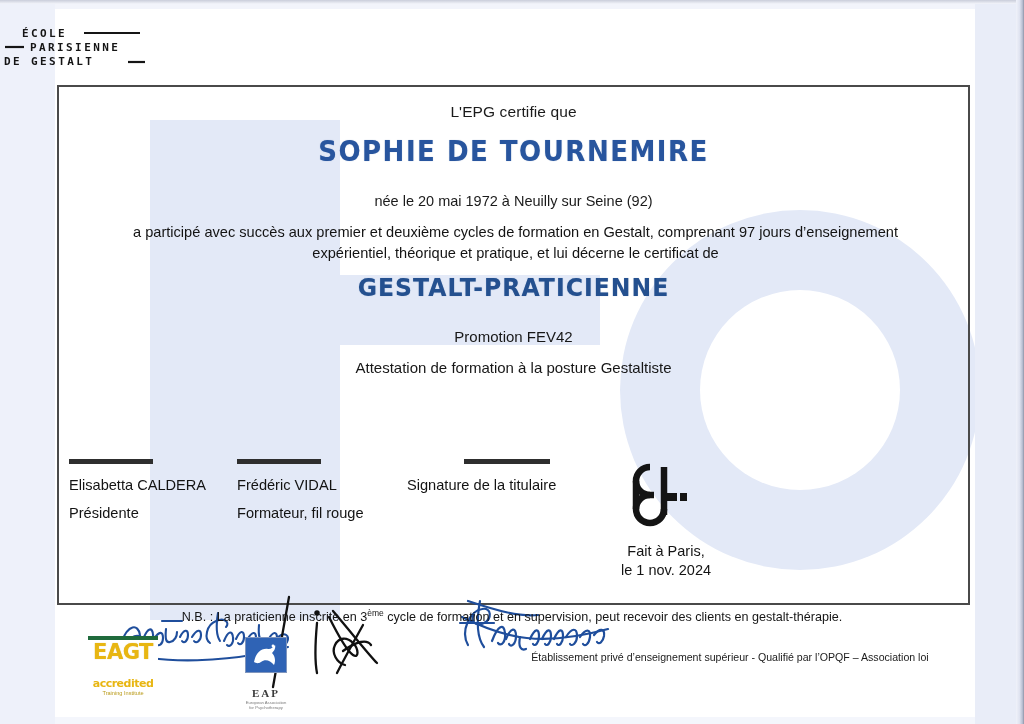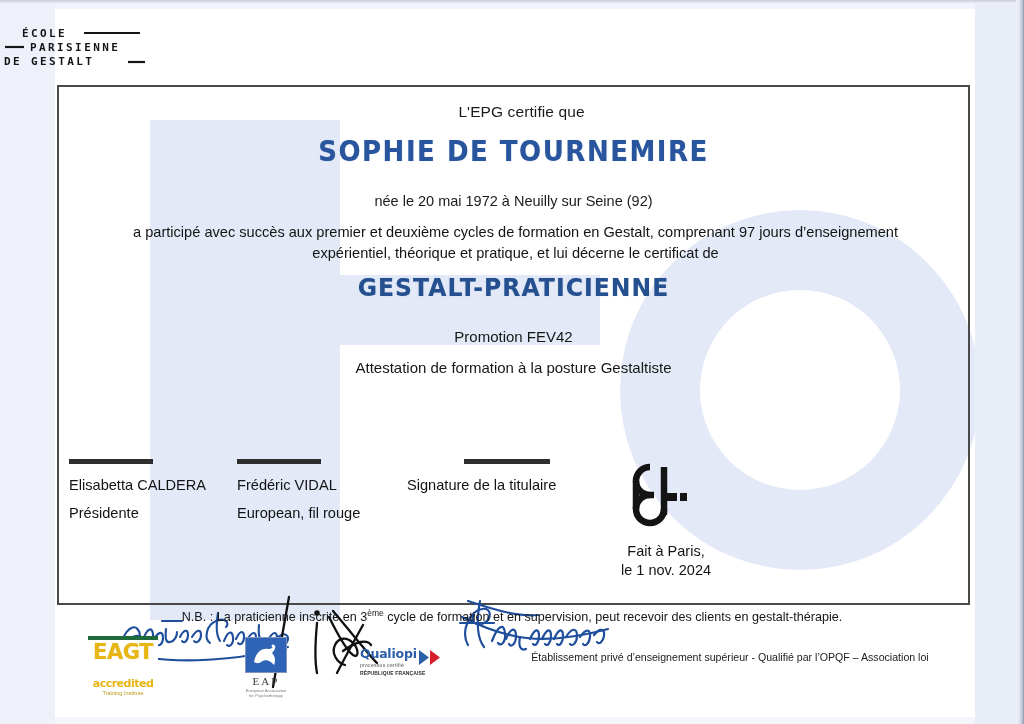--- a/index.html
+++ b/index.html
@@ -78,21 +78,20 @@
   }
 
   .center-line { text-align: center; }
 
   #certifie-line {
     position: absolute;
     left: 0; top: 16px; width: 100%;
     font-size: 15.5px;
     color: #1b1b1b;
     letter-spacing: .1px;
-    margin-left: 8px;
   }
 
   #recipient-name {
     position: absolute;
     left: 0; top: 48px; width: 100%;
     font-family: "DejaVu Sans", sans-serif;
     font-size: 28px;
     font-weight: 700;
     color: #28559e;
     letter-spacing: 1.6px;
@@ -225,21 +224,22 @@
     background: #2f63b5;
     border: 1px solid #7f95bd;
     position: relative;
     overflow: hidden;
   }
   #eap-word {
     font-family: "Liberation Serif", serif;
     font-size: 11px;
     letter-spacing: 2px;
     color: #3a3a3a;
-    margin-top: 2px;
+    margin-top: 14px;
+    font-weight: bold;
   }
   #eap-tag { font-size: 4.2px; color: #7a7a7a; letter-spacing: 0; margin-top: 1px; }
 
   #logo-qualiopi { position: absolute; left: 360px; top: 10px; width: 110px; }
   #qualiopi-row { display: flex; align-items: center; gap: 2px; }
   #qualiopi-word {
     font-family: "DejaVu Sans", sans-serif;
     font-size: 12.5px;
     font-weight: 700;
     color: #2b5fa8;
@@ -315,21 +315,21 @@
 
     <div class="sig-col" id="sig-col-1">
       <div class="sig-rule"></div>
       <div class="sig-name">Elisabetta CALDERA</div>
       <div class="sig-role">Présidente</div>
     </div>
 
     <div class="sig-col" id="sig-col-2">
       <div class="sig-rule"></div>
       <div class="sig-name">Frédéric VIDAL</div>
-      <div class="sig-role">European, fil rouge</div>
+      <div class="sig-role">Formateur, fil rouge</div>
     </div>
 
     <div class="sig-col" id="sig-col-3">
       <div class="sig-rule"></div>
       <div class="sig-name">Signature de la titulaire</div>
     </div>
 
     <svg class="signature-ink" id="signature-president" width="220" height="60" viewBox="0 0 220 60">
       <g fill="none" stroke="#1f4e9c" stroke-width="2.1" stroke-linecap="round">
         <path d="M8 34 c6 -16 16 -18 18 -6 c2 10 -6 16 -10 10 c-3 -5 4 -12 12 -8"></path>
@@ -415,33 +415,20 @@
       <div id="eap-square">
         <svg width="40" height="34" viewBox="0 0 40 34" aria-hidden="true">
           <path d="M8 24 c2 -10 8 -14 14 -13 c3 .5 5 -2 7 -4 c1 3 -1 6 -3 8 c3 3 4 8 2 12 c-4 -5 -9 -6 -13 -3 c-3 2 -5 1 -7 0 z" fill="#ffffff"></path>
           <circle cx="27" cy="8" r="1.4" fill="#ffffff"></circle>
         </svg>
       </div>
       <div id="eap-word">EAP</div>
       <div id="eap-tag">European Association for Psychotherapy</div>
     </div>
 
-    <div id="logo-qualiopi">
-      <div id="qualiopi-row">
-        <div>
-          <div id="qualiopi-word">Qualiopi</div>
-          <div id="qualiopi-sub">processus certifié</div>
-        </div>
-        <svg width="26" height="17" viewBox="0 0 26 17" aria-hidden="true">
-          <path d="M0 1 L10 8.5 L0 16 z" fill="#2b5fa8"></path>
-          <path d="M11 1 L21 8.5 L11 16 z" fill="#d3202a"></path>
-        </svg>
-      </div>
-      <div id="qualiopi-rep">RÉPUBLIQUE FRANÇAISE</div>
-    </div>
 
   </div>
 
   <div id="footer-legal">
     <div>Établissement privé d’enseignement supérieur - Qualifié par l’OPQF – Association loi</div>
   </div>
 
 </div>
 
 </body></html>

